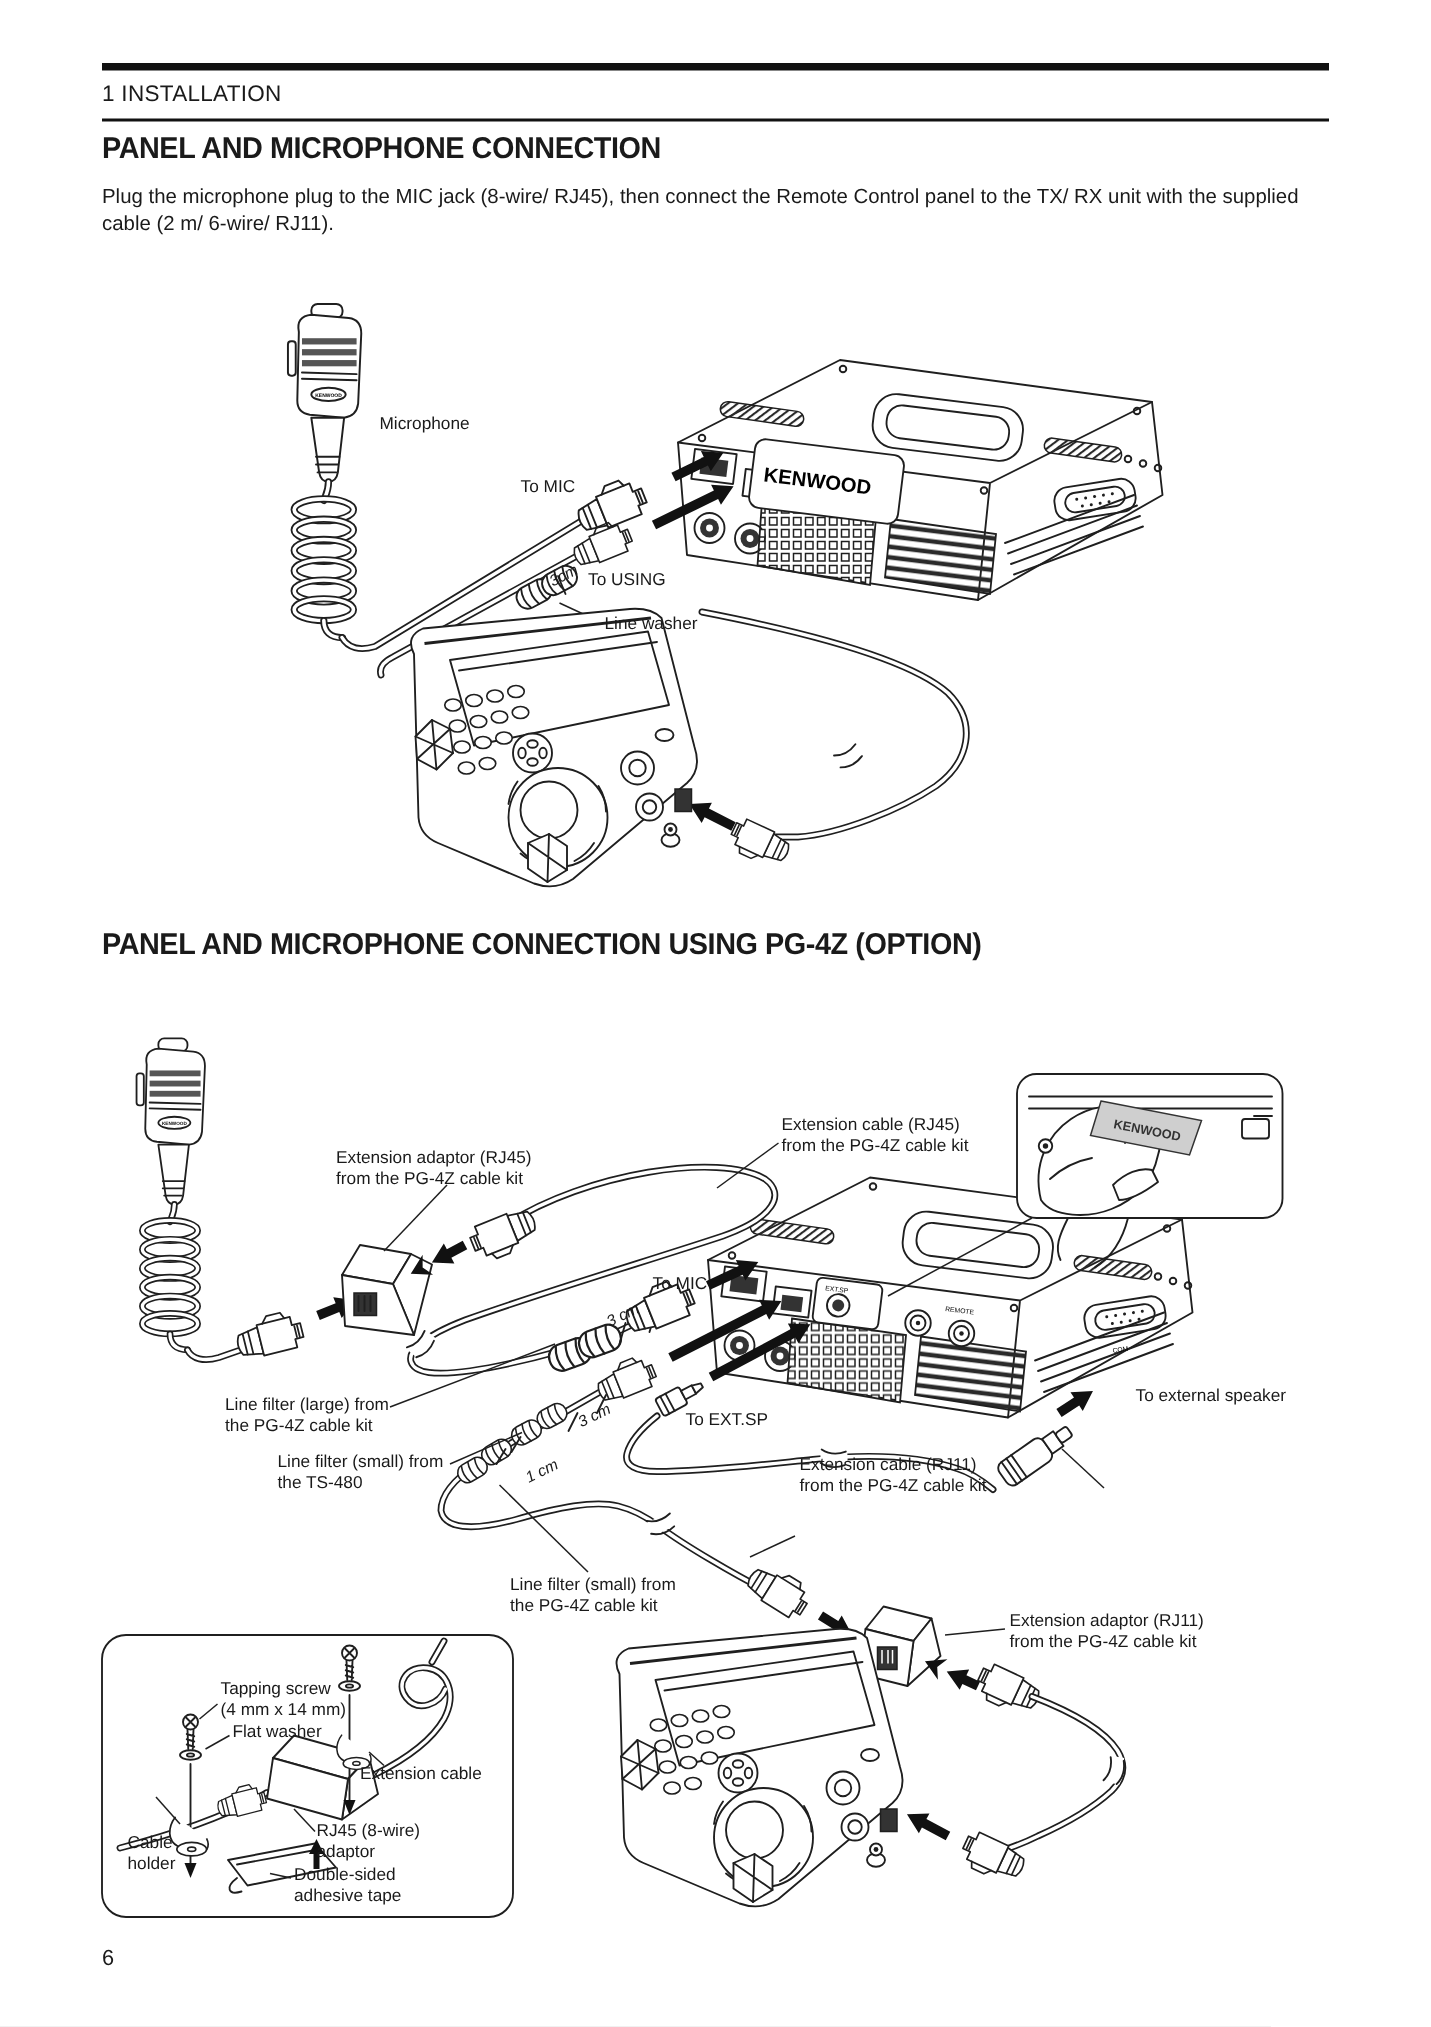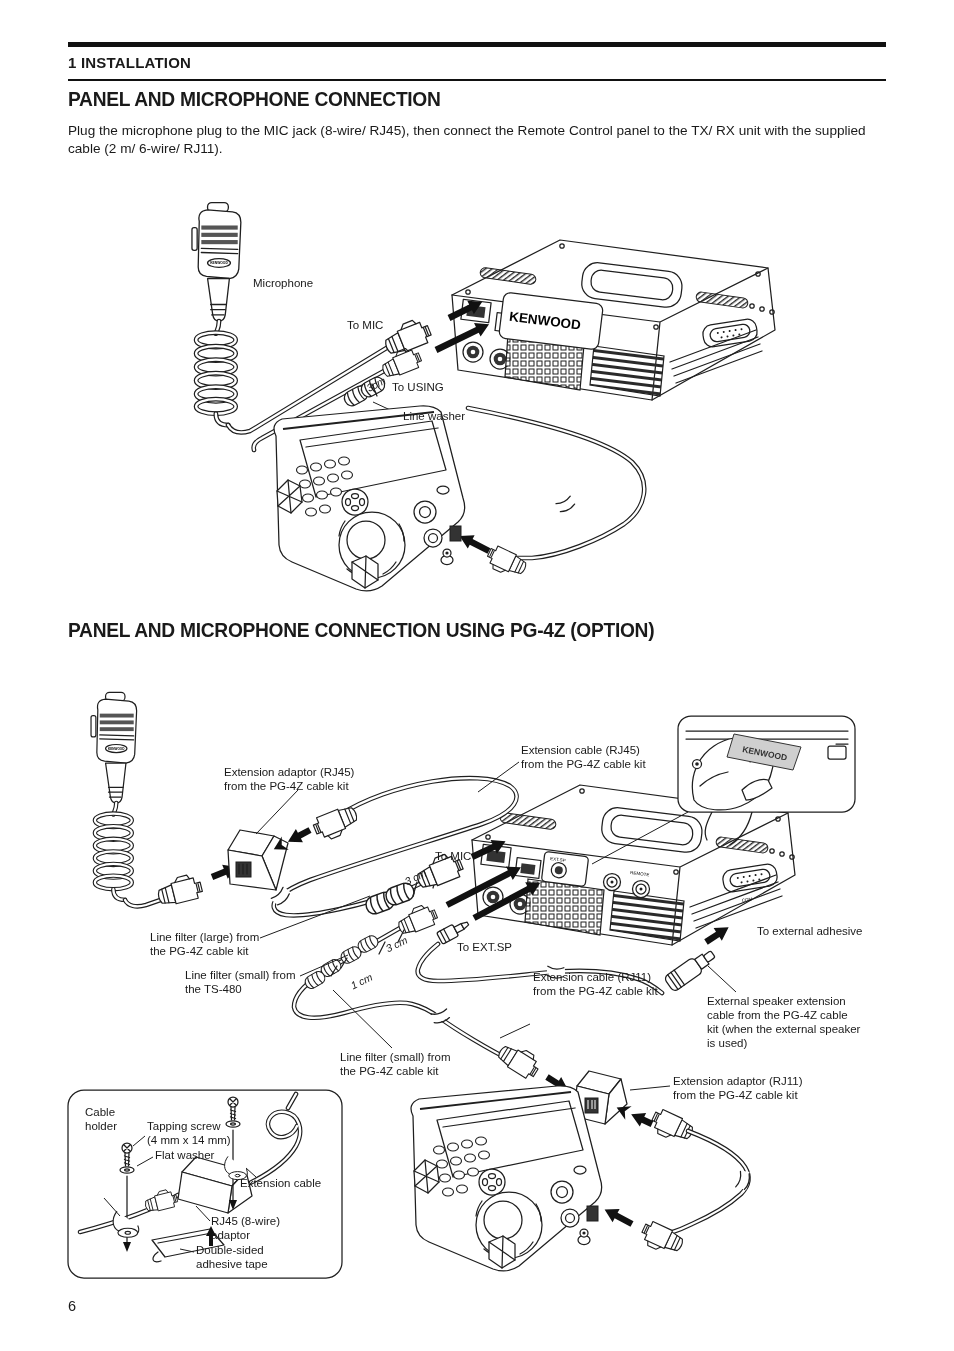--- a/index.html
+++ b/index.html
@@ -1,20 +1,20 @@
 <!DOCTYPE html>
 <html><head>
 <meta charset="utf-8">
 <style>
   html,body{margin:0;padding:0;background:#e8e8e8;}
   .page{position:relative;width:954px;height:1351px;background:#ffffff;overflow:hidden;
         font-family:"Liberation Sans", sans-serif;color:#1a1a1a;margin:0 auto;}
   .rule-thick{position:absolute;left:68px;width:818px;height:5px;background:#111;}
   .rule-thin{position:absolute;left:68px;width:818px;height:2px;background:#111;}
-  .chapter{position:absolute;left:68px;top:54px;font-size:15px;font-weight:bold;letter-spacing:.2px;}
+  .chapter{position:absolute;left:68px;top:54px;font-size:15px;font-weight:normal;letter-spacing:.2px;}
   .sec-title{position:absolute;left:68px;font-size:20px;font-weight:bold;letter-spacing:-0.3px;transform:scaleX(.96);transform-origin:left;}
   .body-text{position:absolute;left:68px;width:822px;font-size:13.6px;line-height:1.36;}
   .lbl{position:absolute;font-size:11.5px;line-height:1.22;white-space:pre-line;}
   .dim{position:absolute;font-size:10.5px;font-style:italic;white-space:nowrap;}
   .pageno{position:absolute;left:68px;top:1298px;font-size:14.5px;}
   svg.art{position:absolute;left:0;top:0;}
   svg .ln{fill:none;stroke:#1f1f1f;stroke-width:1.25;stroke-linejoin:round;stroke-linecap:round;}
   svg .lnT{fill:none;stroke:#1f1f1f;stroke-width:1.9;stroke-linejoin:round;}
   svg .wfill{fill:#fff;stroke:#1f1f1f;stroke-width:1.25;stroke-linejoin:round;}
   svg .tubeO{fill:none;stroke:#1f1f1f;stroke-width:4.6;stroke-linecap:round;}
@@ -450,36 +450,32 @@
 from the PG-4Z cable kit</div>
   <div class="lbl" style="left:435px;top:849px">To MIC</div>
   <div class="dim" style="left:404px;top:871px;transform:rotate(-26deg)">3 cm</div>
   <div class="lbl" style="left:150px;top:930px">Line filter (large) from
 the PG-4Z cable kit</div>
   <div class="dim" style="left:385px;top:938px;transform:rotate(-26deg)">3 cm</div>
   <div class="lbl" style="left:457px;top:940px">To EXT.SP</div>
   <div class="lbl" style="left:185px;top:968px">Line filter (small) from
 the TS-480</div>
   <div class="dim" style="left:350px;top:975px;transform:rotate(-26deg)">1 cm</div>
-  <div class="lbl" style="left:757px;top:924px">To external adhesive</div>
-  <div class="lbl" style="left:707px;top:994px">External speaker extension
-cable from the PG-4Z cable
-kit (when the external speaker
-is used)</div>
+  <div class="lbl" style="left:757px;top:924px">To external speaker</div>
   <div class="lbl" style="left:533px;top:970px">Extension cable (RJ11)
 from the PG-4Z cable kit</div>
   <div class="lbl" style="left:340px;top:1050px">Line filter (small) from
 the PG-4Z cable kit</div>
   <div class="lbl" style="left:673px;top:1074px">Extension adaptor (RJ11)
 from the PG-4Z cable kit</div>
 
   <div class="lbl" style="left:147px;top:1119px">Tapping screw
 (4 mm x 14 mm)</div>
   <div class="lbl" style="left:155px;top:1148px">Flat washer</div>
-  <div class="lbl" style="left:85px;top:1105px">Cable
+  <div class="lbl" style="left:85px;top:1222px">Cable
 holder</div>
   <div class="lbl" style="left:240px;top:1176px">Extension cable</div>
   <div class="lbl" style="left:211px;top:1214px">RJ45 (8-wire)
 adaptor</div>
   <div class="lbl" style="left:196px;top:1243px">Double-sided
 adhesive tape</div>
 
   <div class="pageno">6</div>
 </div>
 

